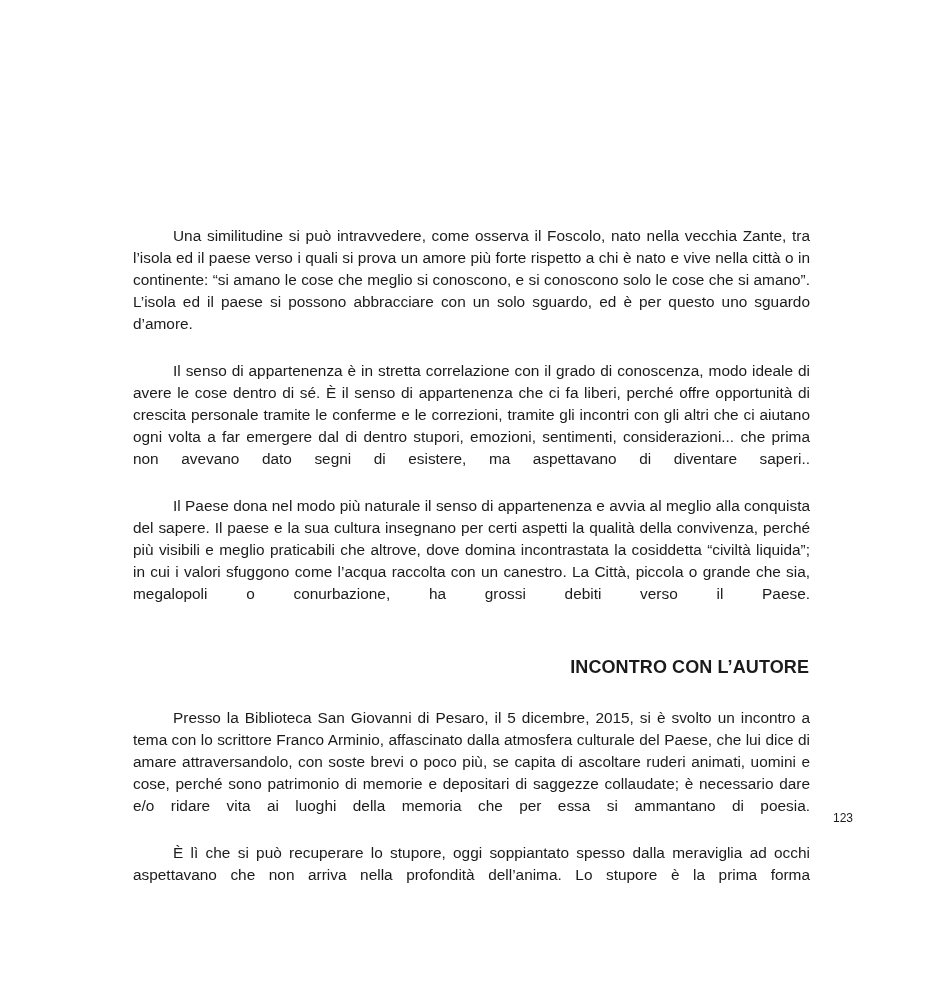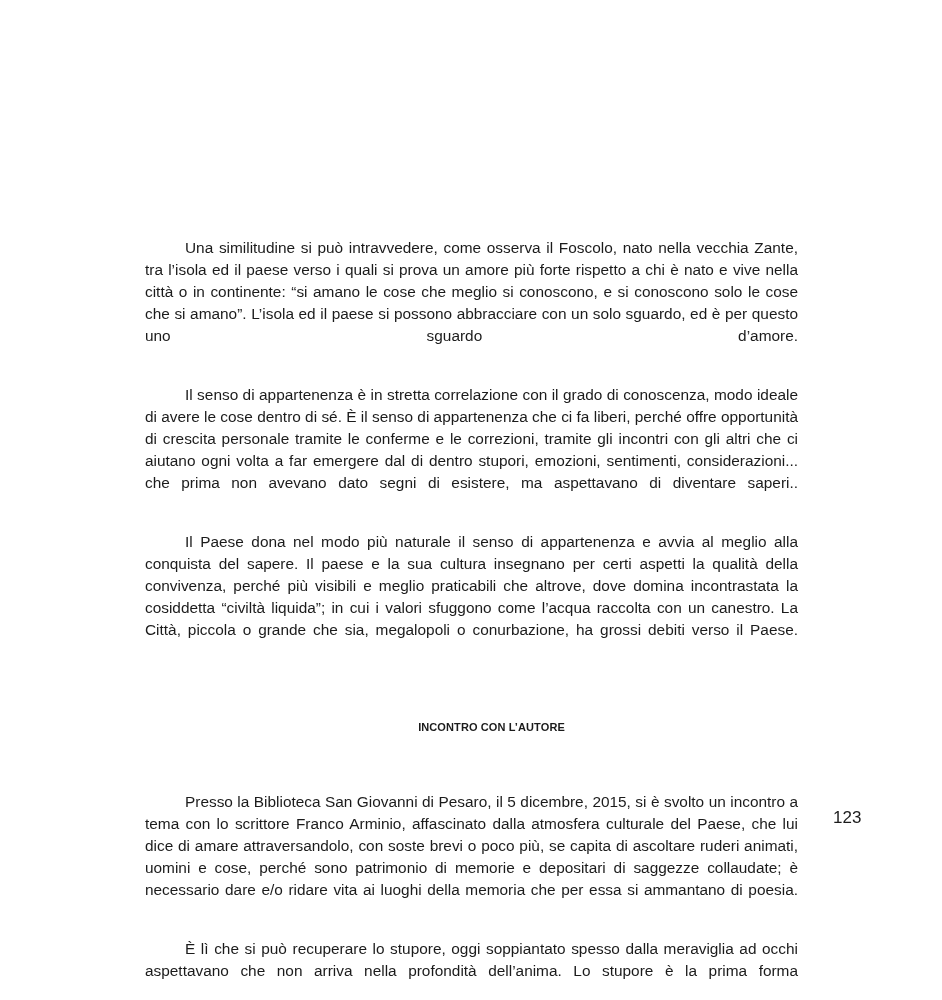--- a/index.html
+++ b/index.html
@@ -31,52 +31,52 @@
     width: 683px;
     color: #1b1b1b;
     font-size: 15.4px;
     line-height: 22.0px;
     text-align: justify;
     text-justify: inter-word;
     -webkit-font-smoothing: antialiased;
   }
 
   .para {
-    margin: 15px;
+    margin: 3px;
     padding: 0;
     text-indent: 40px;
     text-align: justify;
   }
   
   .para:after {
     content: "";
     display: inline-block;
     width: 100%;
   }
 
   .section-heading {
-    margin: 16px;
+    margin: 4px;
     padding: 0;
-    font-size: 11px;
+    font-size: 18px;
     font-weight: bold;
     line-height: 22px;
     text-indent: 40px;
-    text-align: center;
+    text-align: right;
     letter-spacing: 0.1px;
   }
 
   .gap-before-heading { height: 22px; }
   .gap-after-heading  { height: 22px; }
 
   
   #page-number {
     position: absolute;
     left: 833px;
     top: 807px;
-    font-size: 17px;
+    font-size: 12px;
     line-height: 22px;
     color: #1b1b1b;
     white-space: nowrap;
   }
 </style>
 </head>
 <body>
 
 <div id="page">
 

